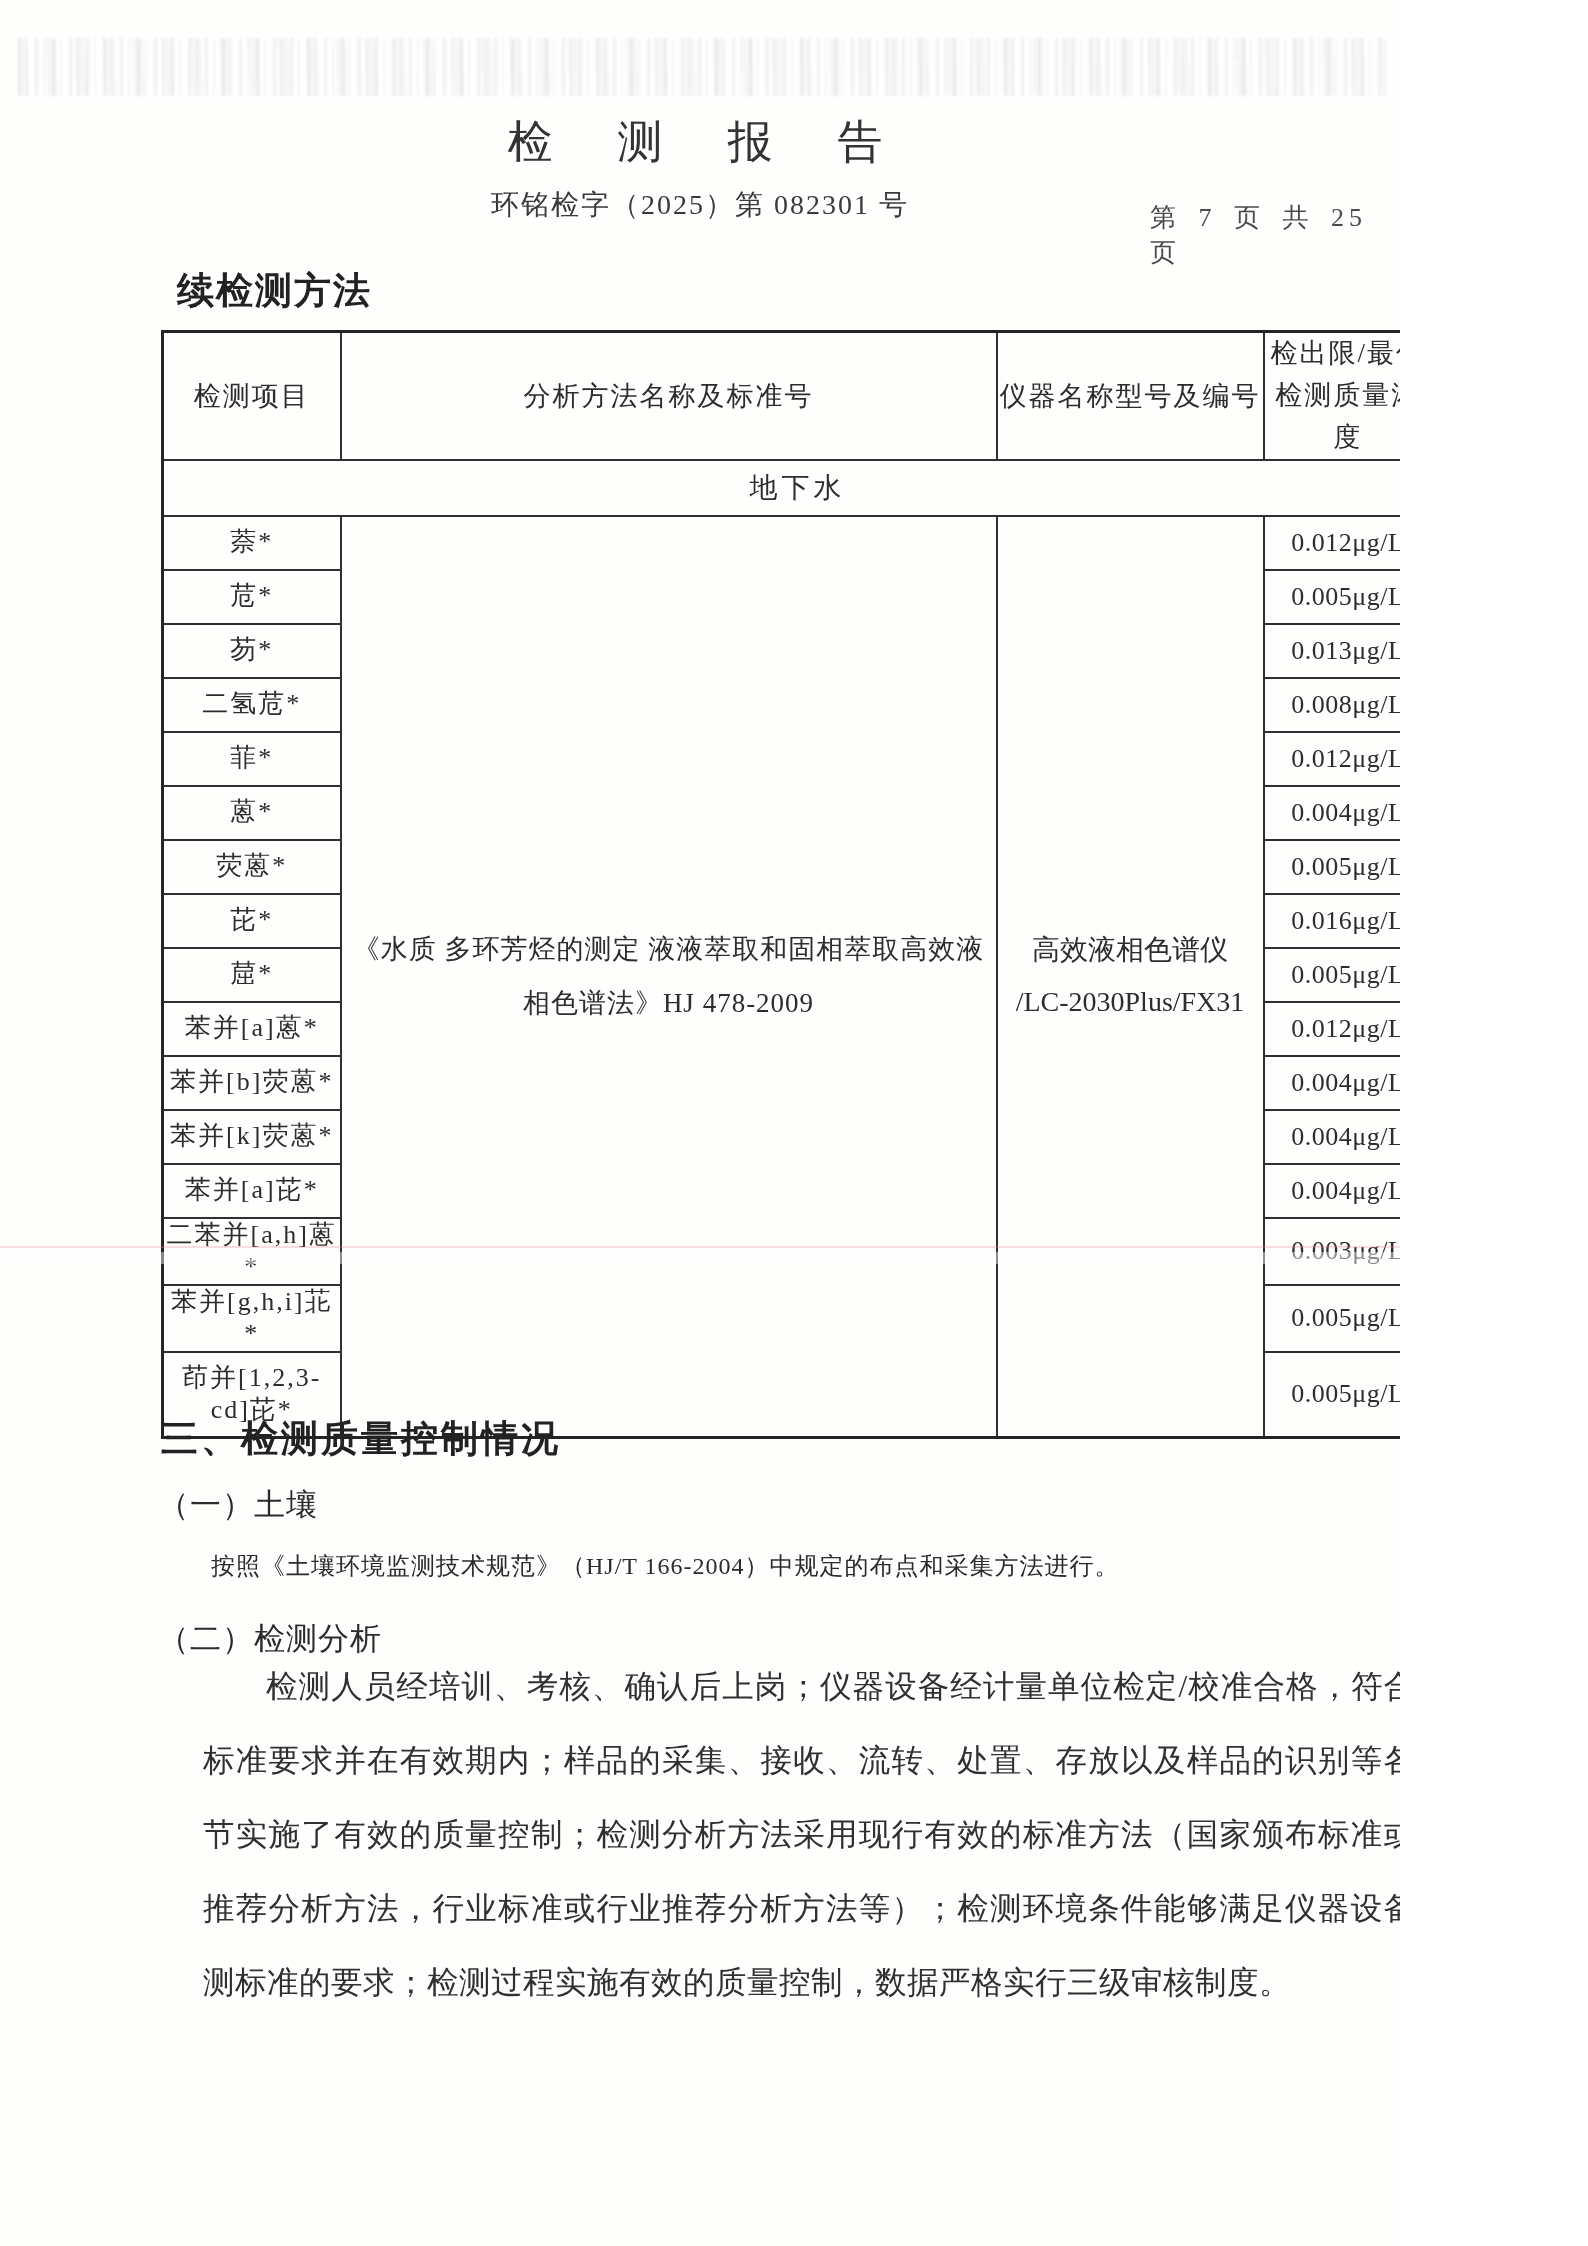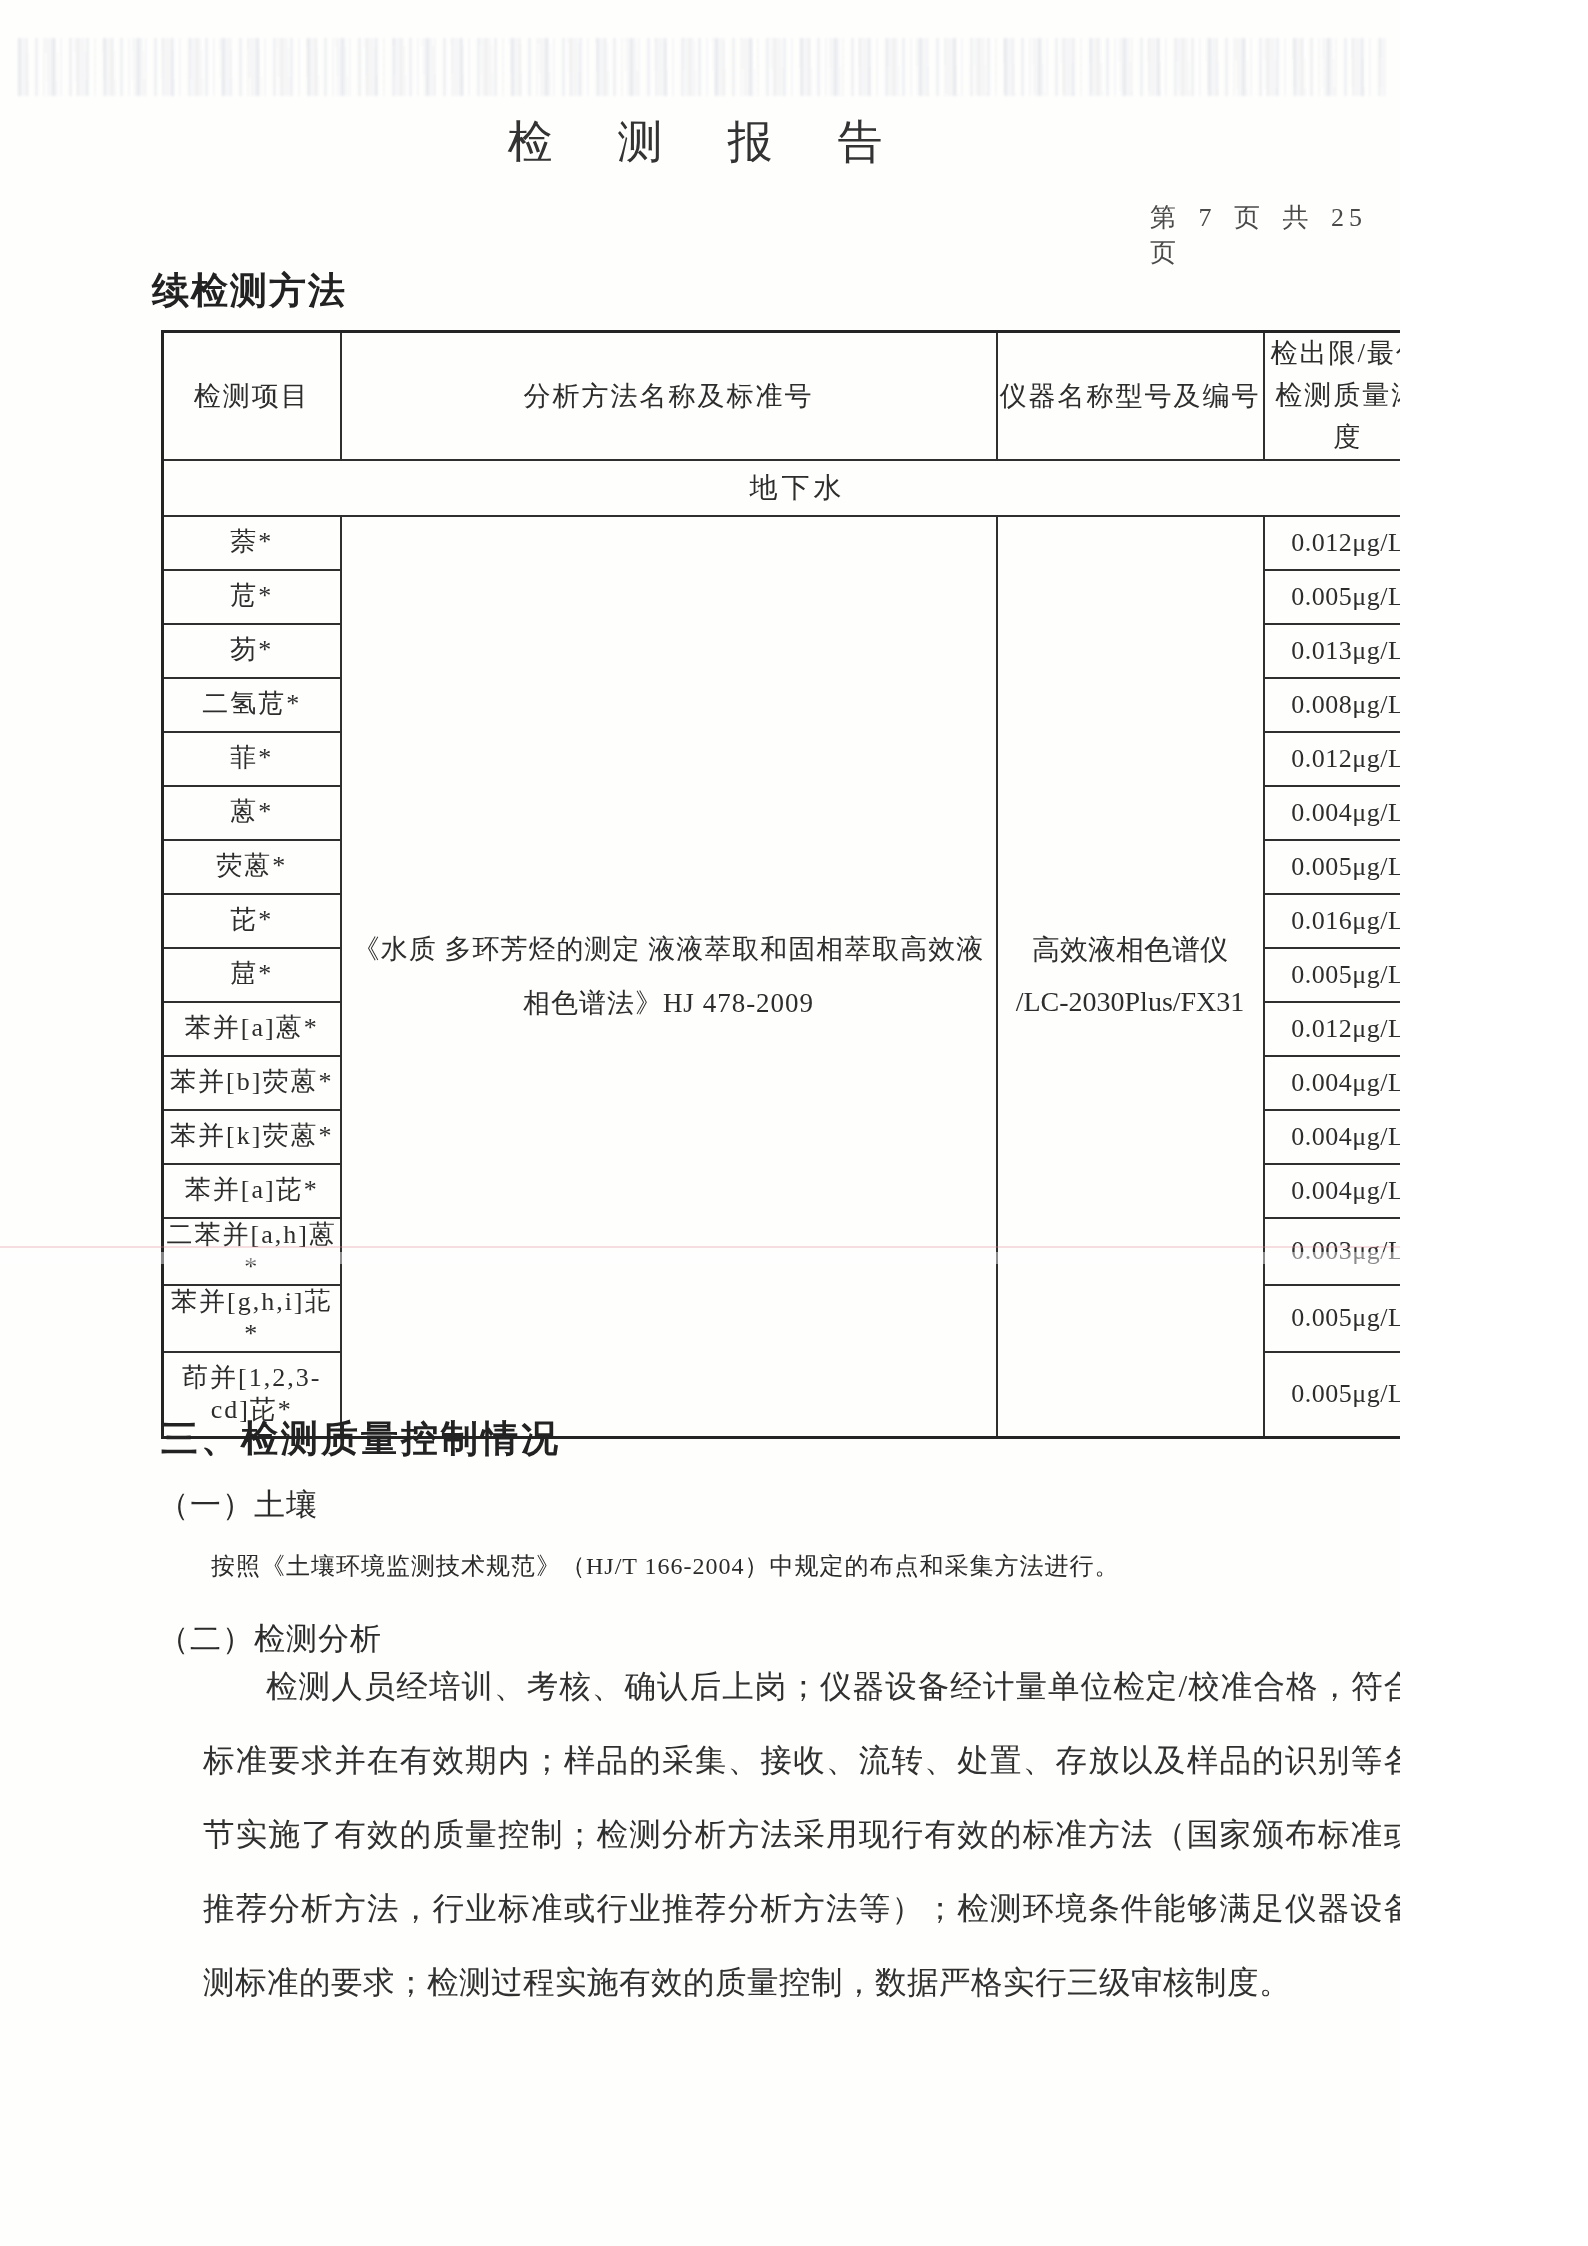--- a/index.html
+++ b/index.html
@@ -30,21 +30,21 @@
     background:rgba(255,255,255,0.45); pointer-events:none;
   }
   .doc-header { position:absolute; top:112px; left:0; width:100%; text-align:center; }
   .doc-title  { font-size:45px; letter-spacing:10px; color:#333; white-space:nowrap; }
   .doc-subtitle { margin-top:14px; font-size:28px; letter-spacing:2px; color:#3a3a3a; }
   .page-indicator {
     position:absolute; top:200px; left:1150px;
     font-size:26px; letter-spacing:5px; word-spacing:6px; color:#4a4a4a;
   }
   .cont-heading {
-    position:absolute; top:266px; left:152px;
+    position:absolute; top:266px; left:177px;
     font-size:37px; font-weight:bold; letter-spacing:2px; color:#222;
   }
   
   .report-table {
     position:absolute; top:330px; left:161px; width:1270px;
     border-collapse:collapse; table-layout:fixed;
     border:3px solid #242424;
   }
   .report-table th, .report-table td {
     border:2px solid #2f2f2f;
@@ -84,20 +84,21 @@
 </style>
 </head>
 <body>
 
 <div class="page">
 
   <div class="scan-noise"></div>
 
   <div class="doc-header">
     <div class="doc-title">检　测　报　告</div>
+    <div class="doc-subtitle">环铭检字（2025）第 082301 号</div>
   </div>
 
   <div class="page-indicator">第 7 页 共 25 页</div>
 
   <div class="cont-heading">续检测方法</div>
 
   <table class="report-table">
     <colgroup>
       <col style="width:178px">
         <col style="width:656px">

